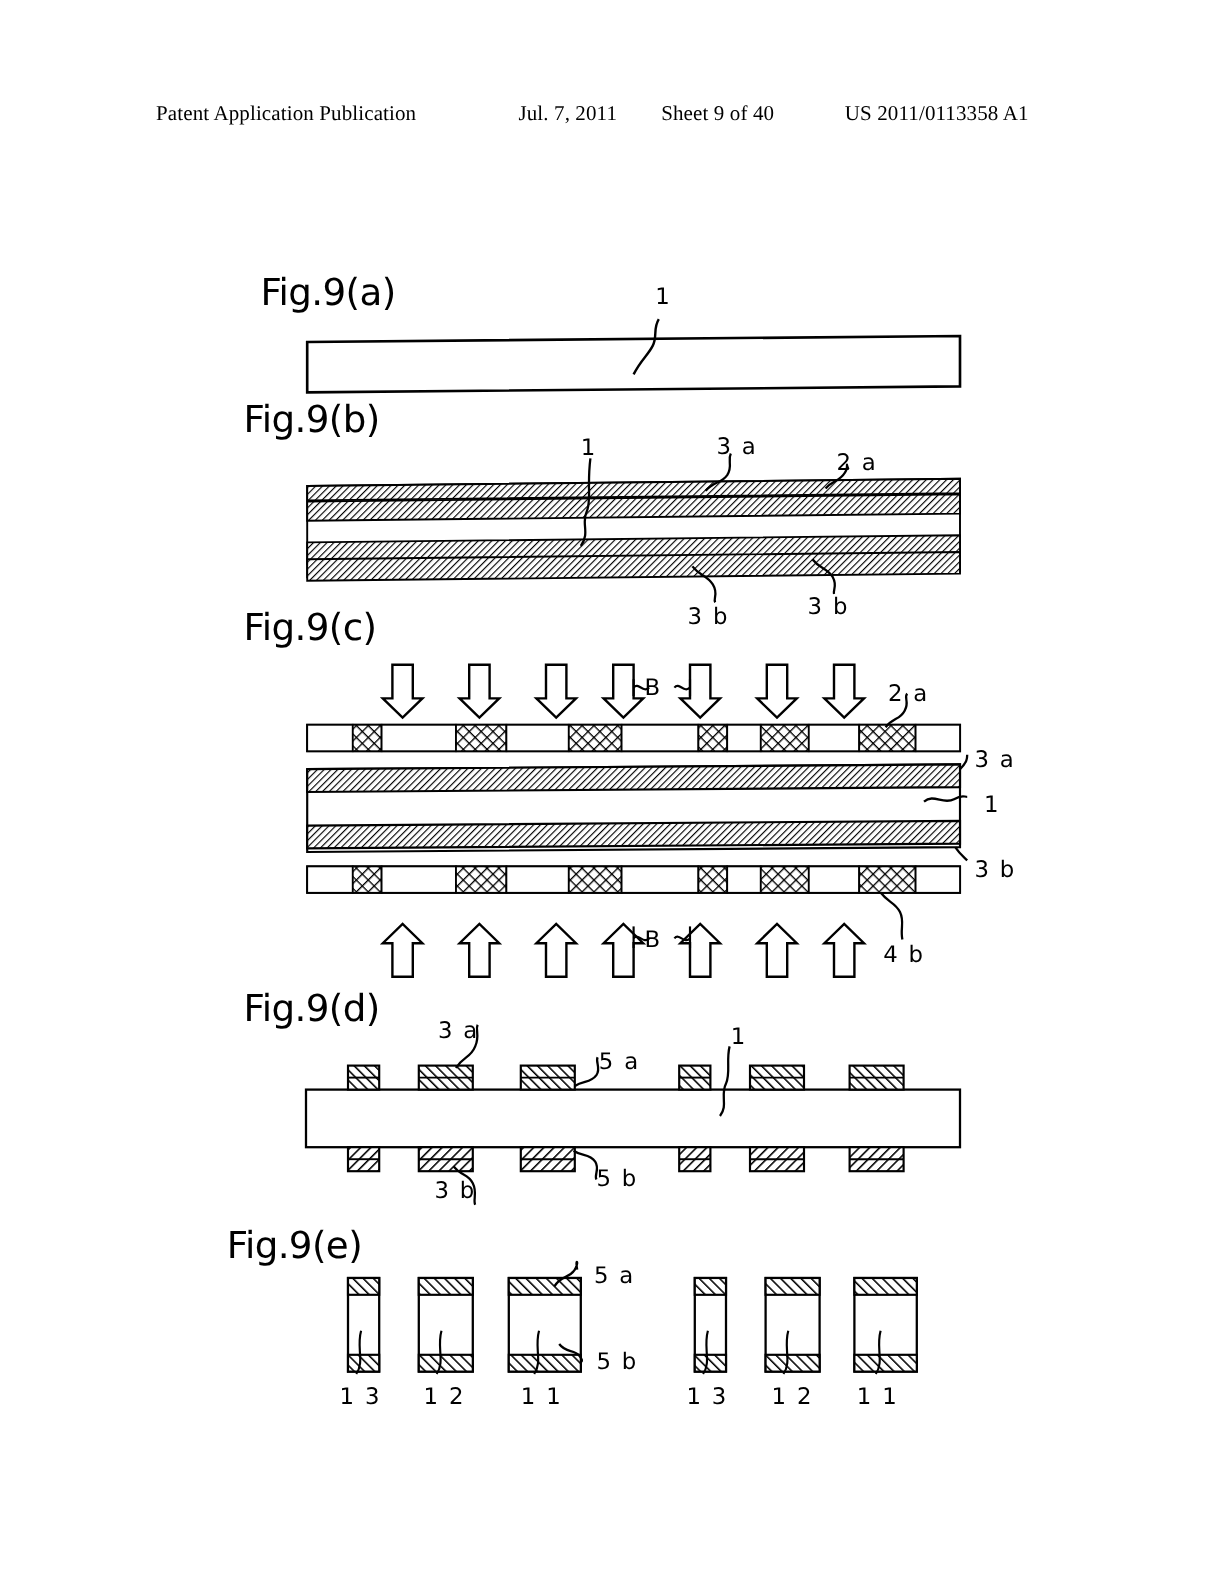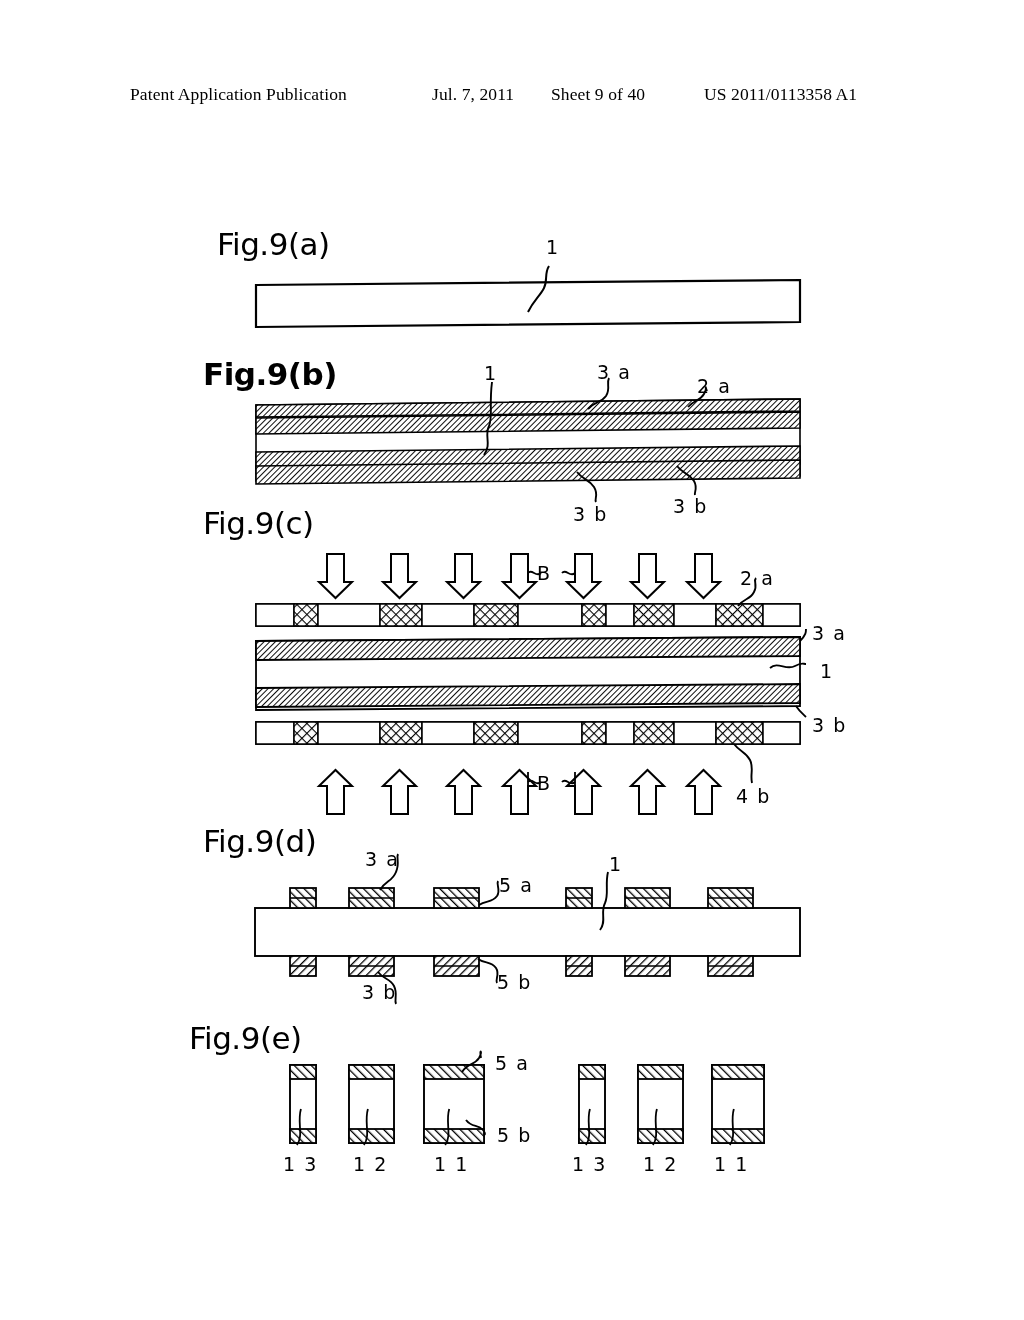--- a/index.html
+++ b/index.html
@@ -68,21 +68,21 @@
 <body>
 
 <div id="pub-header">
   <span class="h-item" id="hdr-pub">Patent Application Publication</span>
   <span class="h-item" id="hdr-date">Jul. 7, 2011</span>
   <span class="h-item" id="hdr-sheet">Sheet 9 of 40</span>
   <span class="h-item" id="hdr-num">US 2011/0113358 A1</span>
 </div>
 
 <div class="fig-label" style="left:217px; top:206px;margin-top:20px;">Fig.9(a)</div>
-<div class="fig-label" style="left:203px; top:356px;font-weight:bold;">Fig.9(b)</div>
+<div class="fig-label" style="left:203px; top:332px;">Fig.9(b)</div>
 <div class="fig-label" style="left:203px; top:505px;">Fig.9(c)</div>
 <div class="fig-label" style="left:203px; top:823px;">Fig.9(d)</div>
 <div class="fig-label" style="left:189px; top:1020px;text-align:center;">Fig.9(e)</div>
 
 <svg class="sheet-svg" viewBox="0 0 1024 1320">
   <defs>
 
     <pattern id="hatchF" width="6" height="6" patternUnits="userSpaceOnUse" patternTransform="rotate(45)">
       <rect width="6" height="6" fill="#ffffff"></rect>
       <line x1="0" y1="0" x2="0" y2="6" stroke="#000000" stroke-width="2.6"></line>

